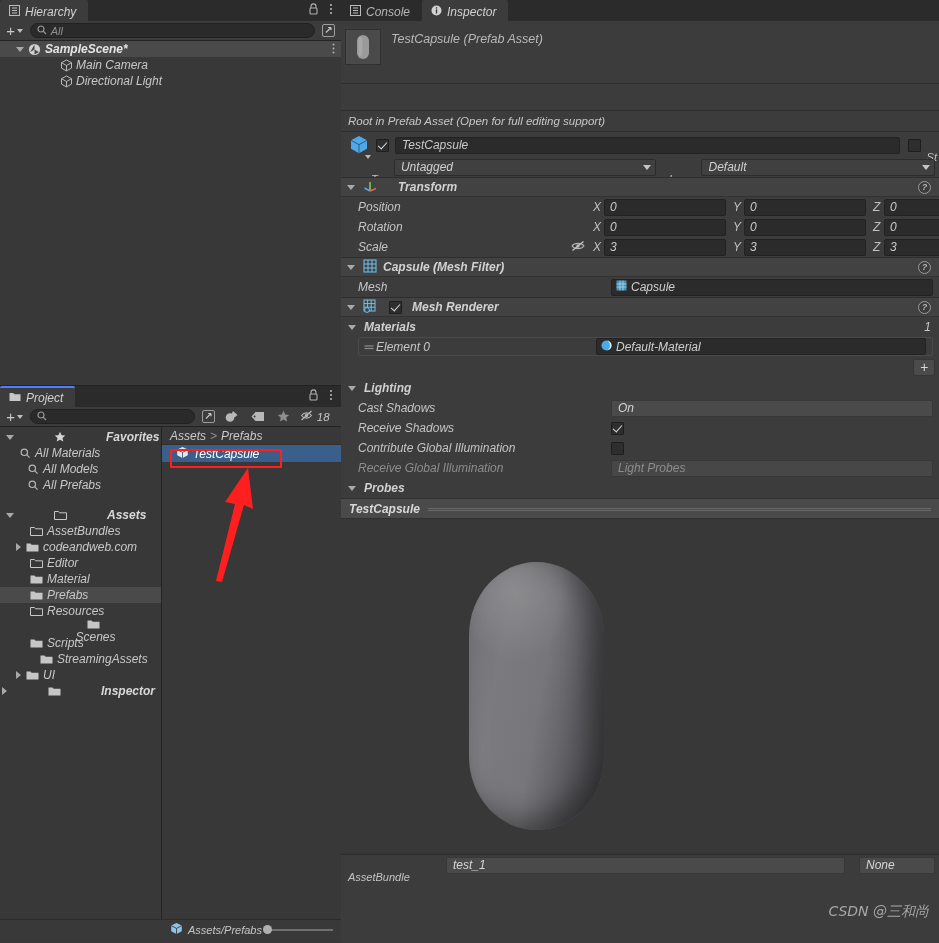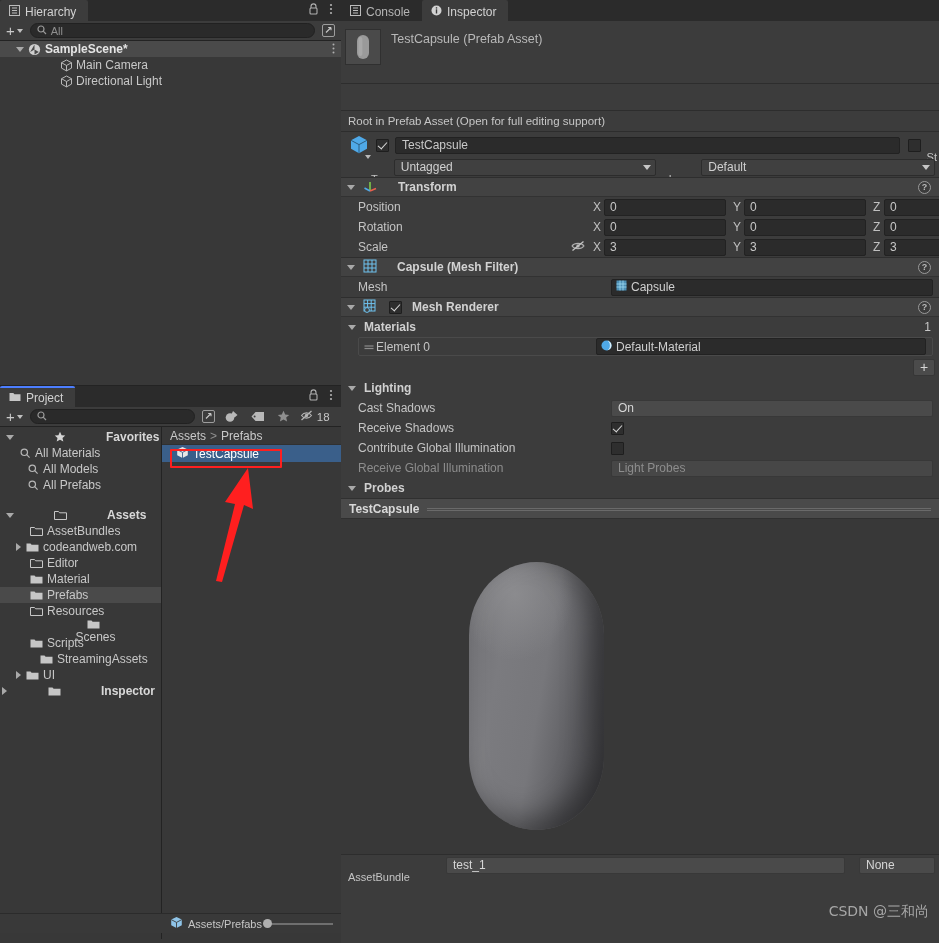--- a/index.html
+++ b/index.html
@@ -6,21 +6,21 @@
   html, body {
     margin: 0; padding: 0;
     width: 939px; height: 943px;
     background: #383838;
     font-family: "Liberation Sans", sans-serif;
     font-size: 12px;
     color: #c4c4c4;
     overflow: hidden;
     -webkit-font-smoothing: antialiased;
   }
-  #root { position: relative; width: 806px; height: 943px; }
+  #root { position: relative; width: 806px; height: 943px; font-style: italic; }
 
   
   .panel { position: absolute; background: #383838; }
   .tabbar {
     height: 21px; background: #2b2b2b;
     display: flex; align-items: stretch; position: relative;
   }
   .tab {
     display: flex; align-items: center; gap: 5px;
     padding: 0 12px 0 9px; height: 21px;
@@ -102,21 +102,21 @@
   .folder-row {
     height: 16px; display: flex; align-items: center;
     font-size: 12px; color: #c8c8c8; position: relative;
   }
   .folder-row.sel { background: #4a4a4a; }
   .folder-row.bold { font-weight: bold; color: #d8d8d8; gap: 36px; }
   .folder-ic { width: 13px; height: 11px; margin-right: 4px; flex: none; }
   .mag { width: 11px; height: 11px; margin-right: 4px; flex: none; }
   .star-ic { width: 12px; height: 12px; margin-right: 4px; flex: none; }
   .proj-footer {
-    position: absolute; left: 0; bottom: 10px; width: 341px; height: 20px;
+    position: absolute; left: 0; bottom: 4px; width: 341px; height: 20px;
     background: #393939; border-top: 1px solid #2b2b2b;
     display: flex; align-items: center; padding-left: 8px; gap: 5px;
     font-size: 11px; color: #c6c6c6;
   }
   .proj-footer.offset { padding-left: 170px; }
   .slider-track { width: 66px; height: 2px; background: #6f6f6f; position: relative; }
   .slider-knob {
     width: 9px; height: 9px; border-radius: 50%; background: #b0b0b0;
     position: absolute; left: -4px; top: -3.5px;
   }
@@ -734,21 +734,21 @@
       <span class="tri" style="margin-right:2px;"></span>
       <span>
         <svg width="14" height="14" viewBox="0 0 14 14">
             <rect x="1" y="1" width="12" height="12" fill="none" stroke="#6fc3f0"></rect>
             <line x1="5" y1="1" x2="5" y2="13" stroke="#6fc3f0"></line>
             <line x1="9" y1="1" x2="9" y2="13" stroke="#6fc3f0"></line>
             <line x1="1" y1="5" x2="13" y2="5" stroke="#6fc3f0"></line>
             <line x1="1" y1="9" x2="13" y2="9" stroke="#6fc3f0"></line>
           </svg>
       </span>
-      <span class="comp-title" style="margin-left:14px;">Capsule (Mesh Filter)</span>
+      <span class="comp-title" style="">Capsule (Mesh Filter)</span>
       <span class="help-ic">?</span>
     </div>
     <div class="prop-row">
       <span class="prop-label" style="width:253px;">Mesh</span>
       <span class="obj-field">
         <span>
           <svg width="11" height="11" viewBox="0 0 11 11">
               <rect x="0.5" y="0.5" width="10" height="10" fill="#4d8fb5"></rect>
               <line x1="4" y1="0.5" x2="4" y2="10.5" stroke="#9fdcf5" stroke-width="0.8"></line>
               <line x1="7" y1="0.5" x2="7" y2="10.5" stroke="#9fdcf5" stroke-width="0.8"></line>

